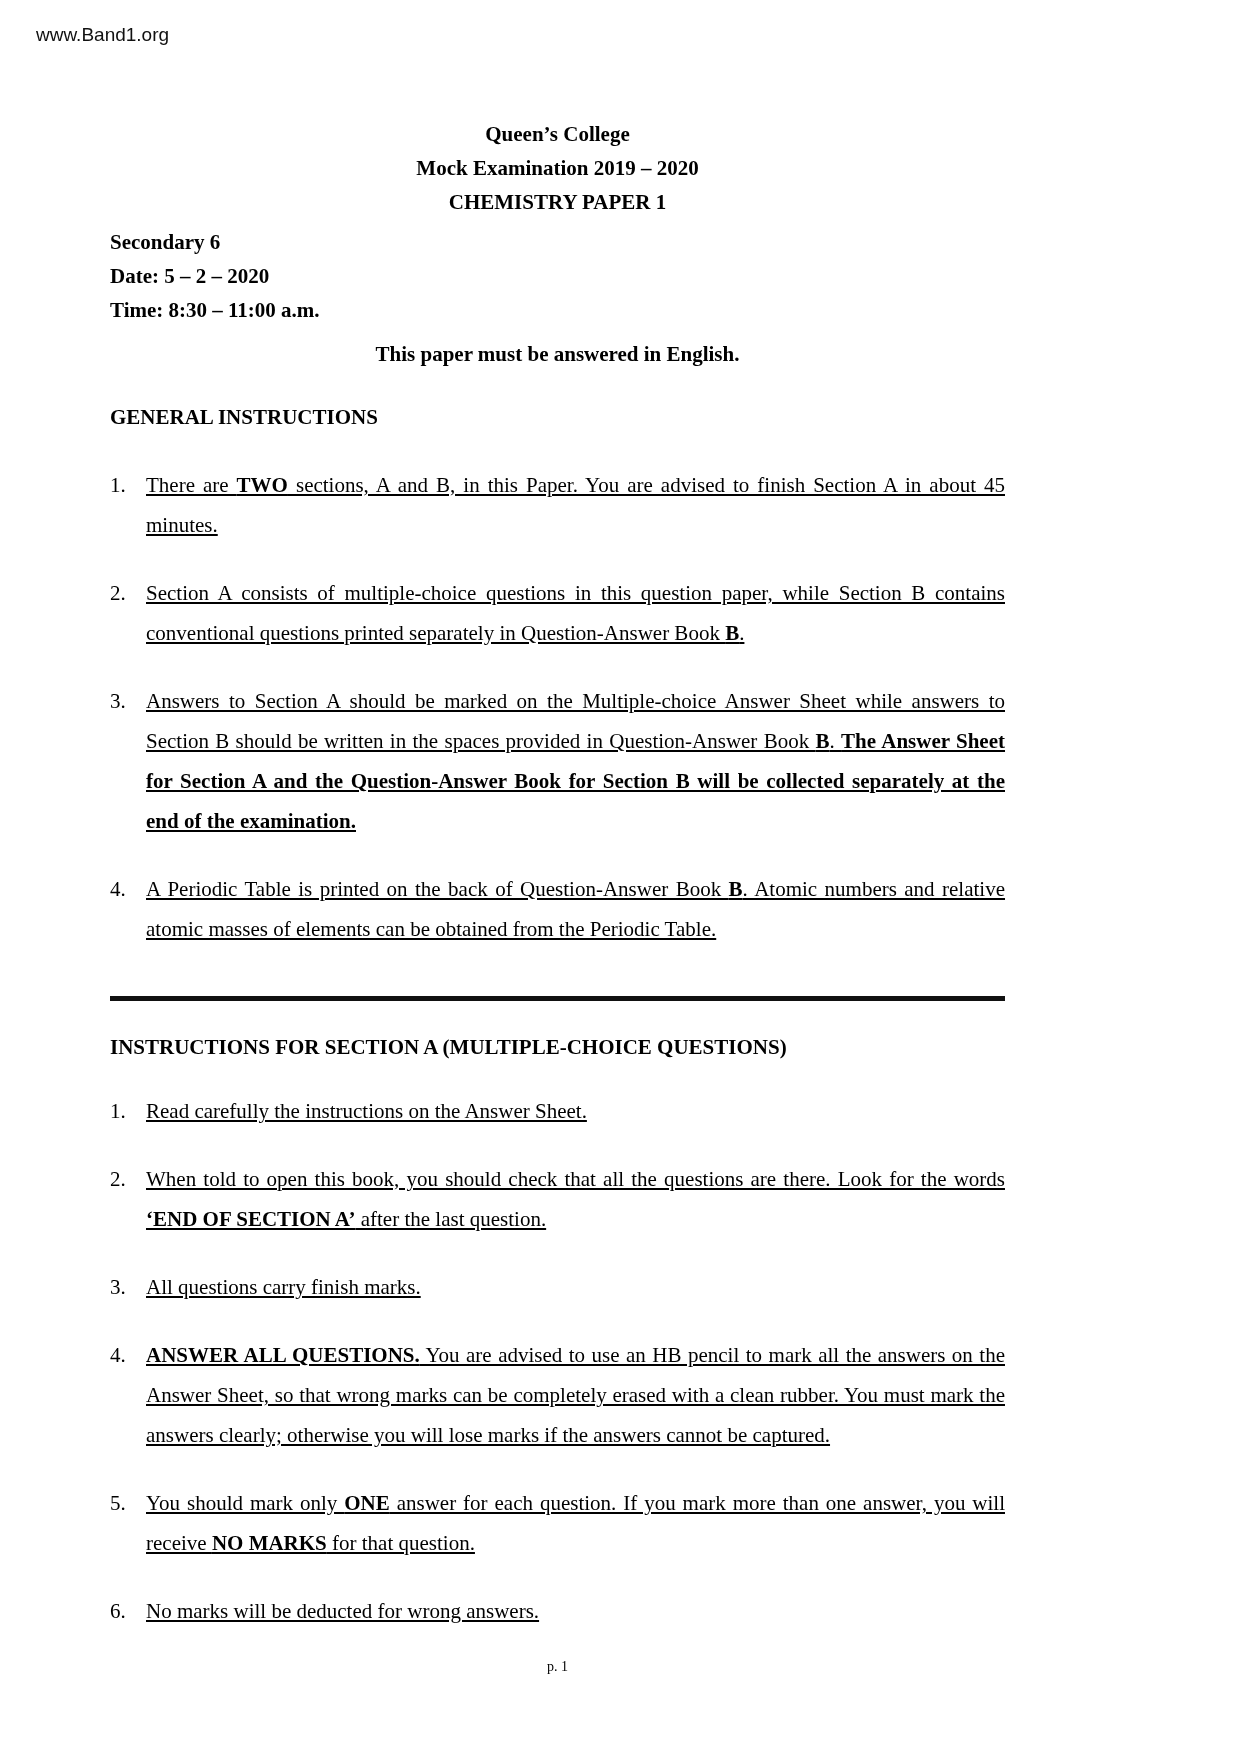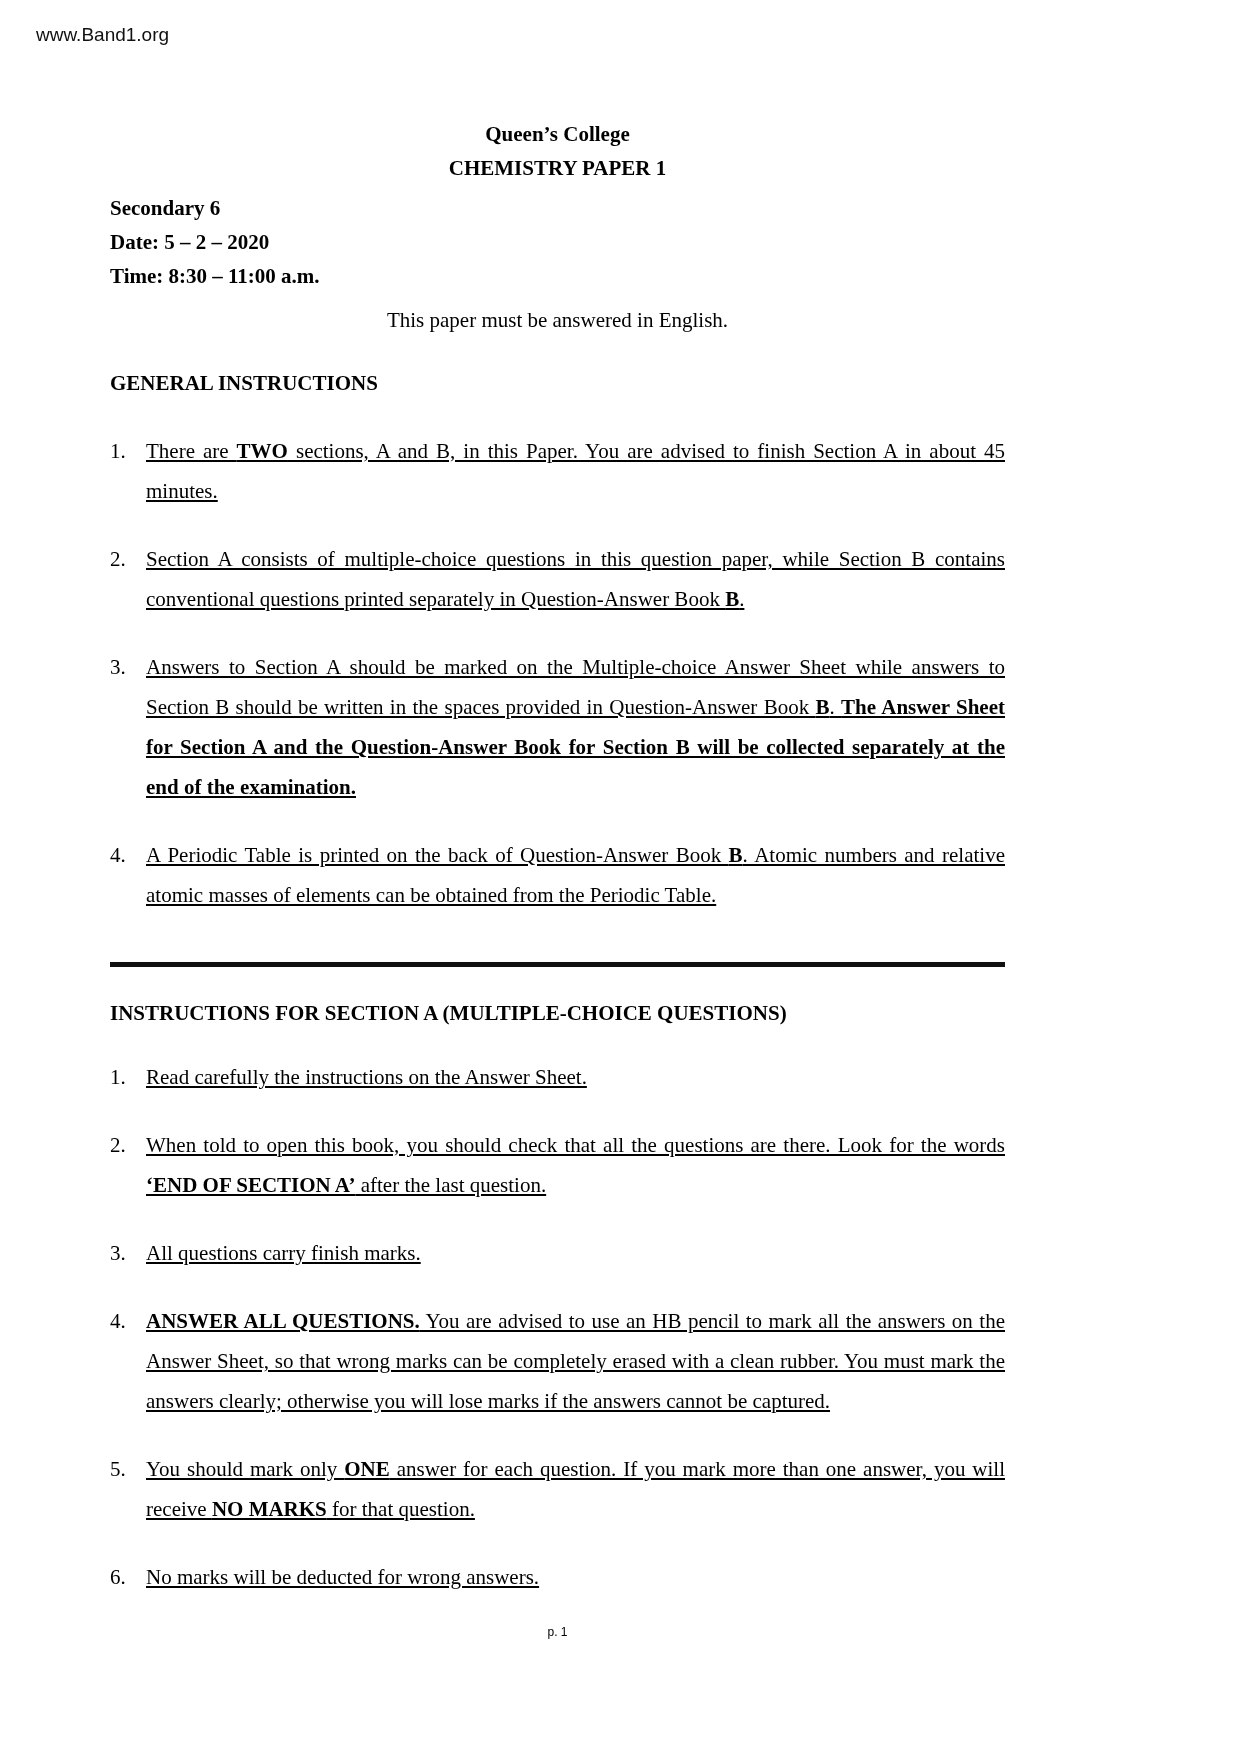--- a/index.html
+++ b/index.html
@@ -14,21 +14,21 @@
   .watermark {
     position: absolute; top: 24px; left: 36px;
     font-family: "Liberation Sans", sans-serif;
     font-size: 19px; color: #111;
   }
   .content {
     position: absolute; top: 0; left: 0;
     width: 1240px; height: 1238px;
     padding: 117px 235px 0 110px;
   }
-  .center { text-align: center; }
+  .center { text-align: center; font-weight: bold; }
   .bold { font-weight: bold; }
   .header-line { line-height: 34px; }
   .meta-row {
     margin-top: 6px;
     display: flex; justify-content: space-between; align-items: flex-start;
     line-height: 34px;
     flex-direction: column;
   }
   .meta-right { text-align: left; }
   .language-note { margin-top: 10px; line-height: 34px; }
@@ -43,31 +43,32 @@
   .li .num { flex: 0 0 36px; }
   .li .body { flex: 1 1 auto; text-align: justify; text-decoration: underline; }
   .divider {
     border: none; height: 5px; background: #111;
     margin-top: 47px;
   }
   .section-heading.after-rule { }
   .ins-list.second { margin-top: 24px; }
   .page-number {
     margin-top: 14px; text-align: center;
-    font-family: Liberation Sans, sans-serif;
-    font-size: 12px;
+    font-family: Liberation Serif, serif;
+    font-size: 14px;
   }
 </style>
 </head>
 <body>
 
 <div class="watermark">www.Band1.org</div>
 
 <div class="content">
   <div class="center bold header-line">Queen’s College</div>
+  <div class="center bold header-line">Mock Examination 2019 – 2020</div>
   <div class="center bold header-line">CHEMISTRY PAPER 1</div>
 
   <div class="meta-row">
     <div class="bold">Secondary 6</div>
     <div class="meta-right bold">
       <div>Date: 5 – 2 – 2020</div>
       <div>Time: 8:30 – 11:00 a.m.</div>
     </div>
   </div>
 

